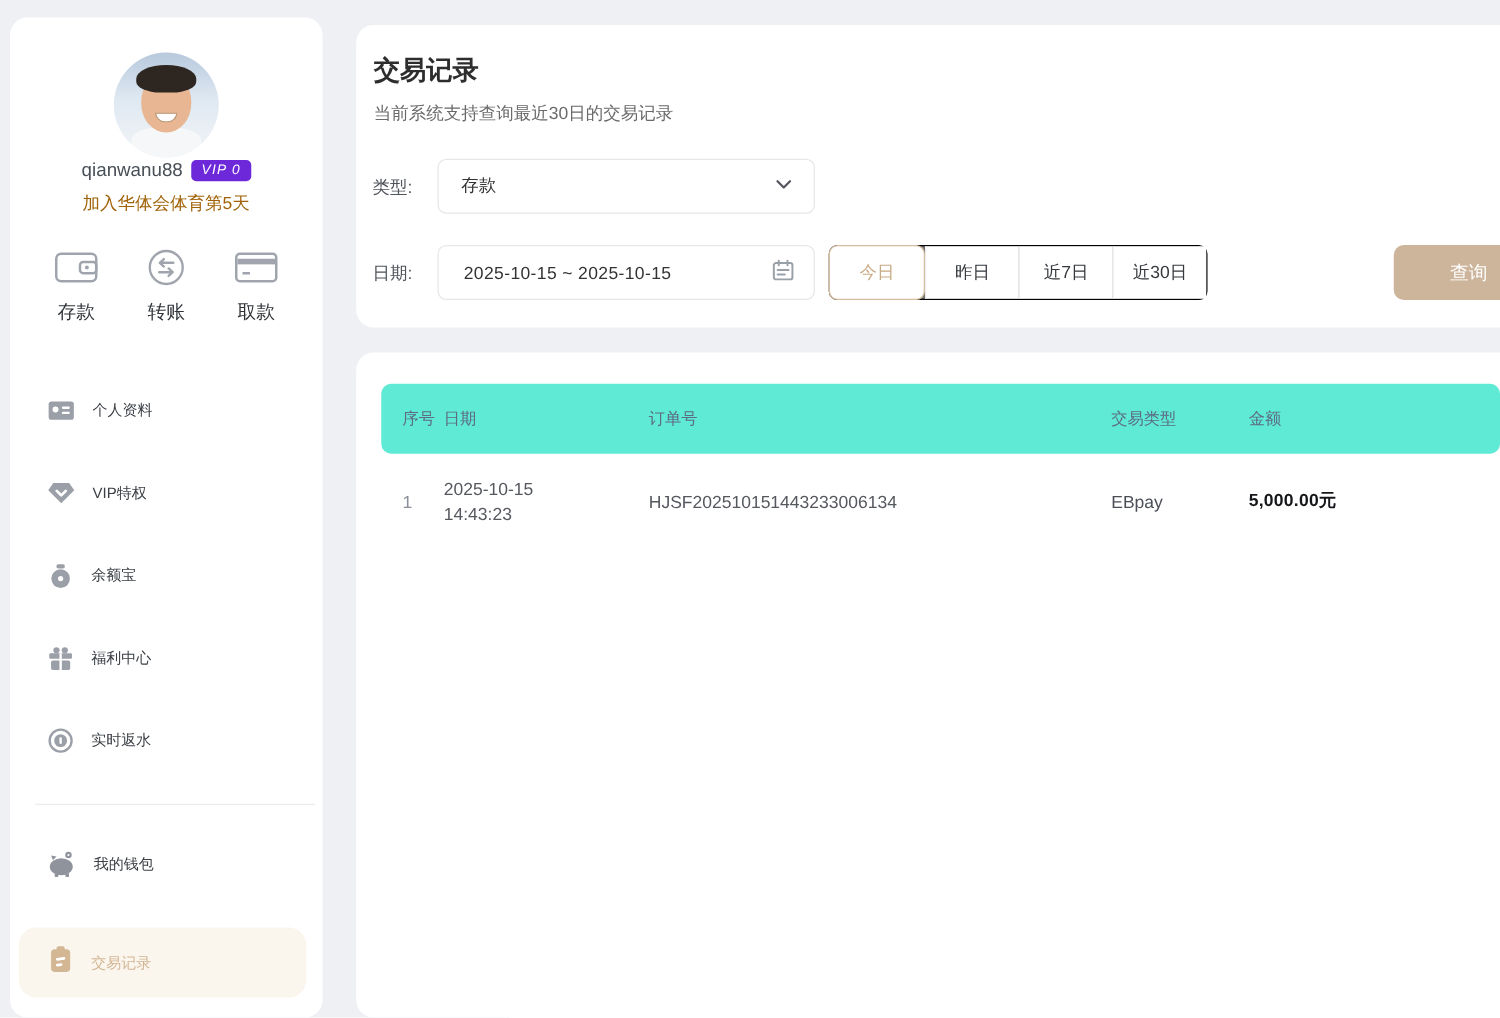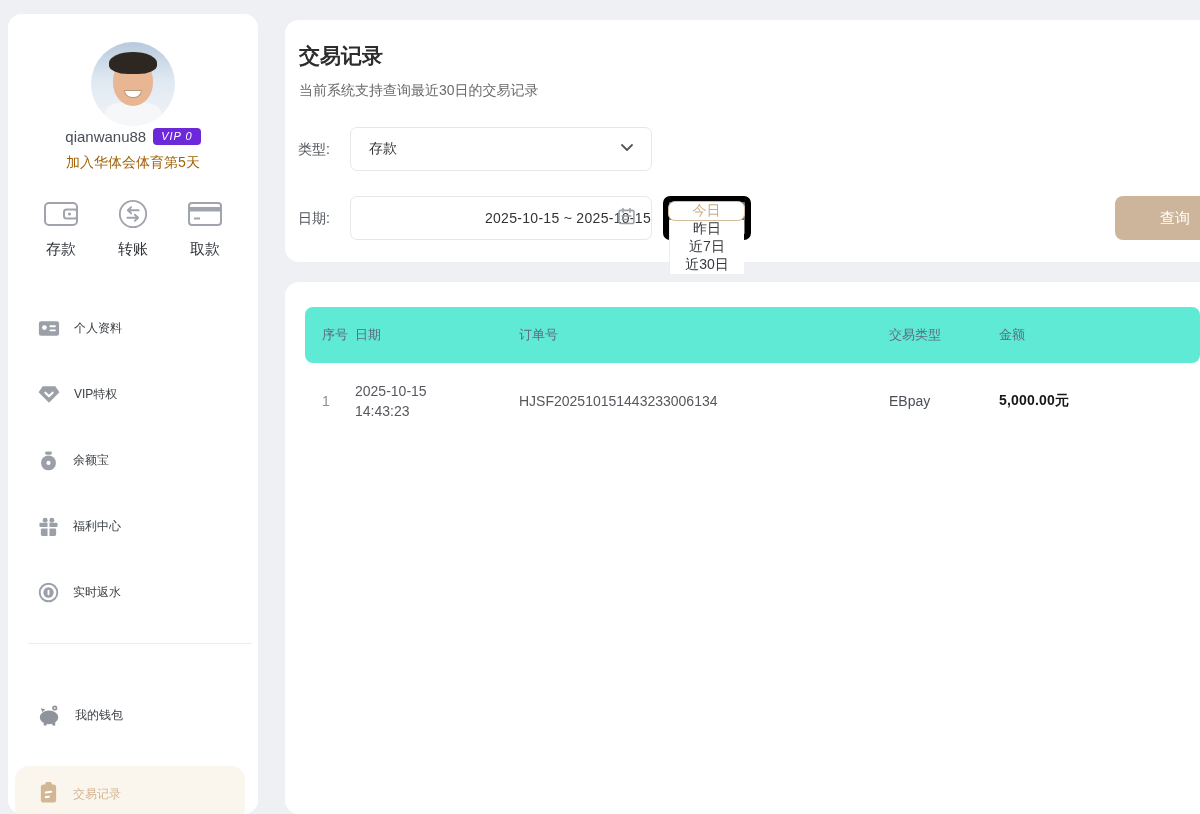--- a/index.html
+++ b/index.html
@@ -41,47 +41,47 @@
   .qa-item svg { display:block; }
   .qa-label { margin-top:10px; font-size:15px; color:#2f3338; }
 
   .menu { margin-top:54px; padding:0 0 0 30px; }
   .menu-item { display:flex; align-items:center; gap:14px; height:30px; margin-bottom:36px; cursor:pointer; }
   .menu-item svg { display:block; flex:0 0 auto; }
   .menu-label { font-size:12px; color:#3c4046; }
 
   .divider { height:1px; background:#ececec; margin:0 6px 0 20px; width:224px; }
 
-  .menu2 { margin-top:56px; padding-left:30px; }
+  .menu2 { margin-top:32px; padding-left:30px; }
   .active-pill {
     margin:22px 5px 0 7px; width:230px; height:56px; background:#faf6ee; border-radius:14px;
     display:flex; align-items:center; gap:14px; padding-left:23px; cursor:pointer;
   }
   .active-pill .menu-label { color:#d3b694; }
 
   
   .filter-card { left:285px; top:20px; width:935px; height:242px; }
   .page-title { position:absolute; left:14px; top:22px; font-size:21px; font-weight:bold; color:#2d2d2d; }
   .page-subtitle { position:absolute; left:14px; top:62px; font-size:14px; color:#6a6a6a; }
 
   .form-label { position:absolute; left:13px; font-size:14px; color:#50555c; line-height:44px; }
   .row1 { top:107px; } .row2 { top:176px; }
 
   .select-box, .date-box {
     position:absolute; left:65px; width:302px; height:44px; background:#fff;
     border:1px solid #e7e7e9; border-radius:7px; display:flex; align-items:center;
     font-size:14px; color:#333; cursor:pointer;
   }
   .select-box { top:107px; padding-left:18px; }
-  .date-box { top:176px; padding-left:20px; letter-spacing:.3px;justify-content:flex-end; }
+  .date-box { top:176px; padding-left:20px; letter-spacing:.3px; }
   .box-icon { position:absolute; right:14px; top:50%; transform:translateY(-50%); }
 
   .range-group {
     position:absolute; left:378px; top:176px; height:44px; display:flex;
-    border:6px solid #000000; border-radius:7px; background:#737373;flex-direction:column;
+    border:1px solid #000000; border-radius:7px; background:#737373;
   }
   .range-btn {
     width:75px; height:100%; background:#fff; border:none; font-size:14px; color:#35383d;
     cursor:pointer; border-left:1px solid #ededef;
     font-family:inherit;
   }
   .range-btn:first-child { border-left:none; }
   .range-btn.active {
     position:relative; margin:-1px 0 -1px -1px; height:44px; width:77px;
     border:1px solid #d5bd9f; border-radius:7px; color:#c8ab85; z-index:2;

